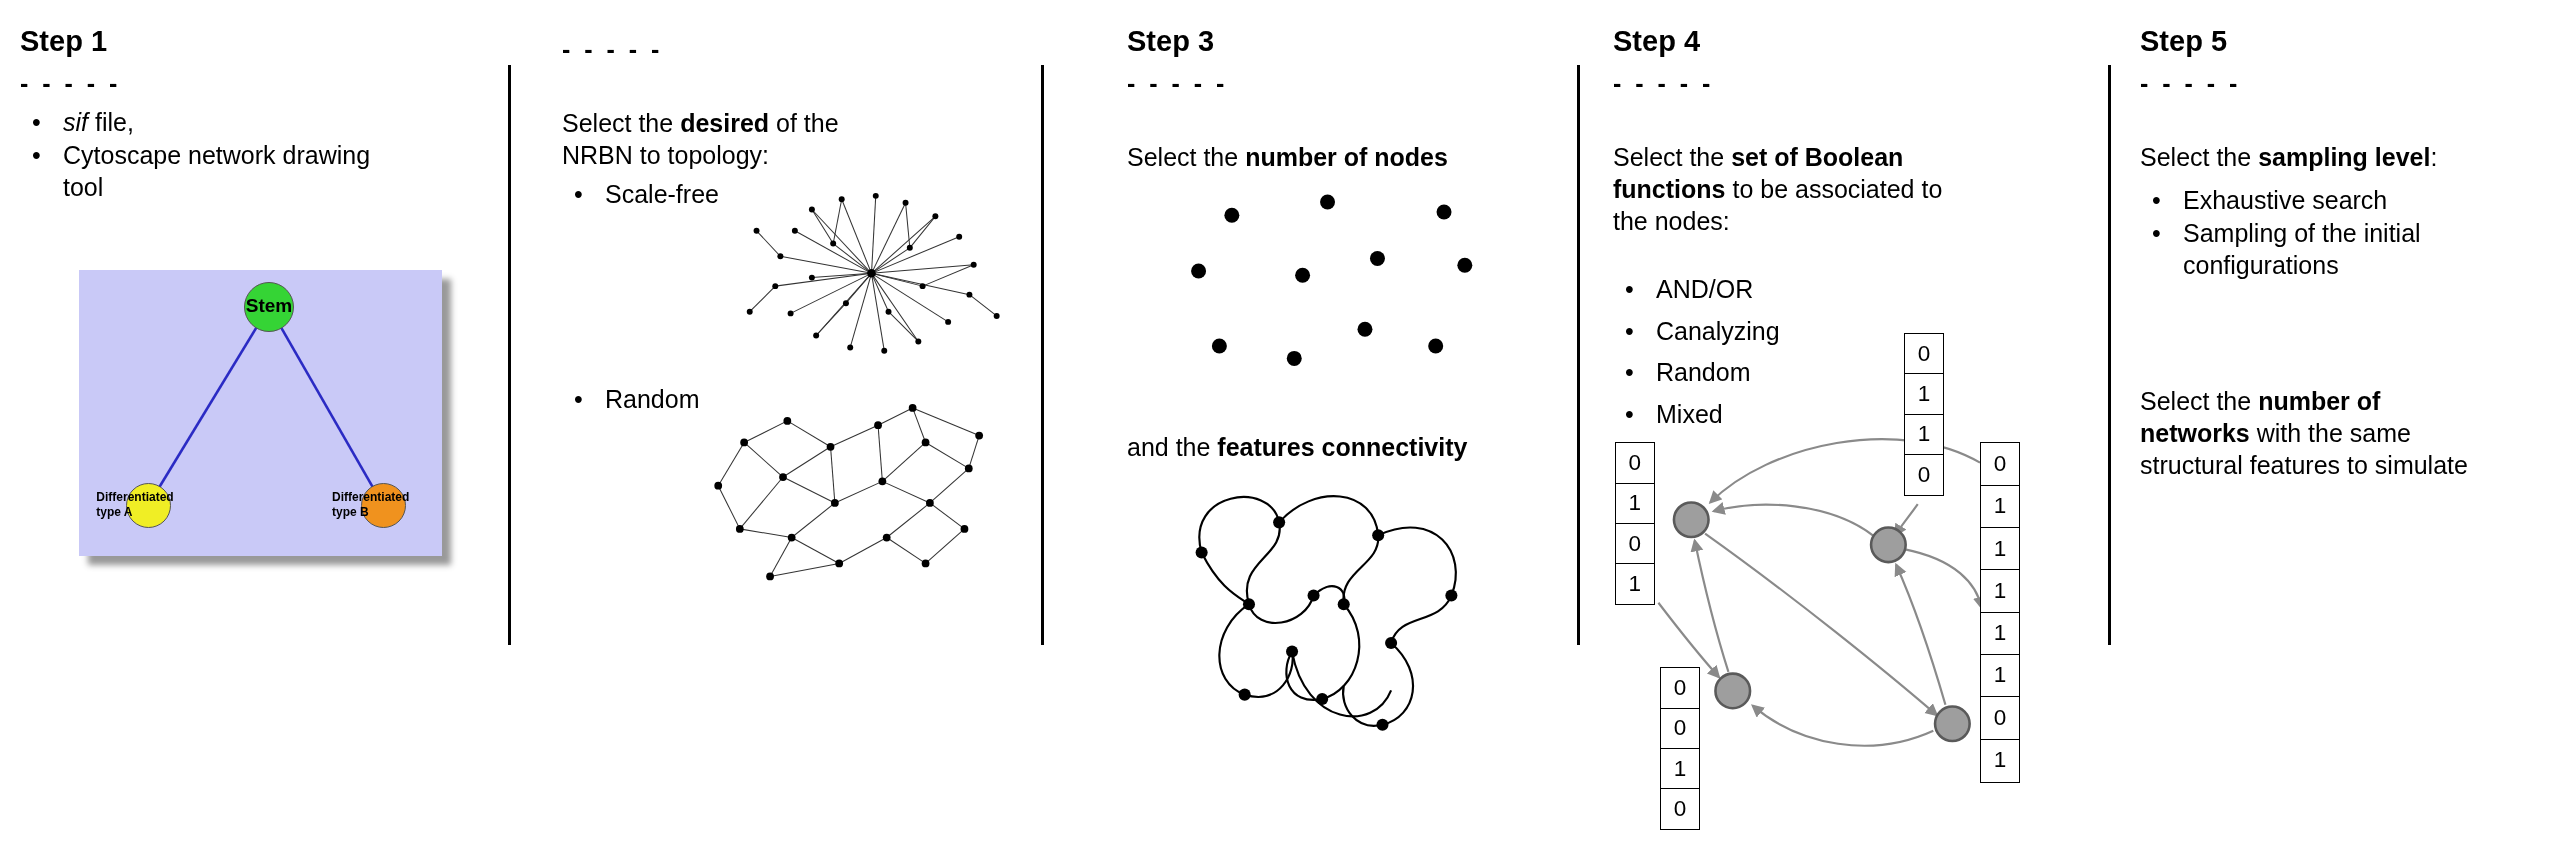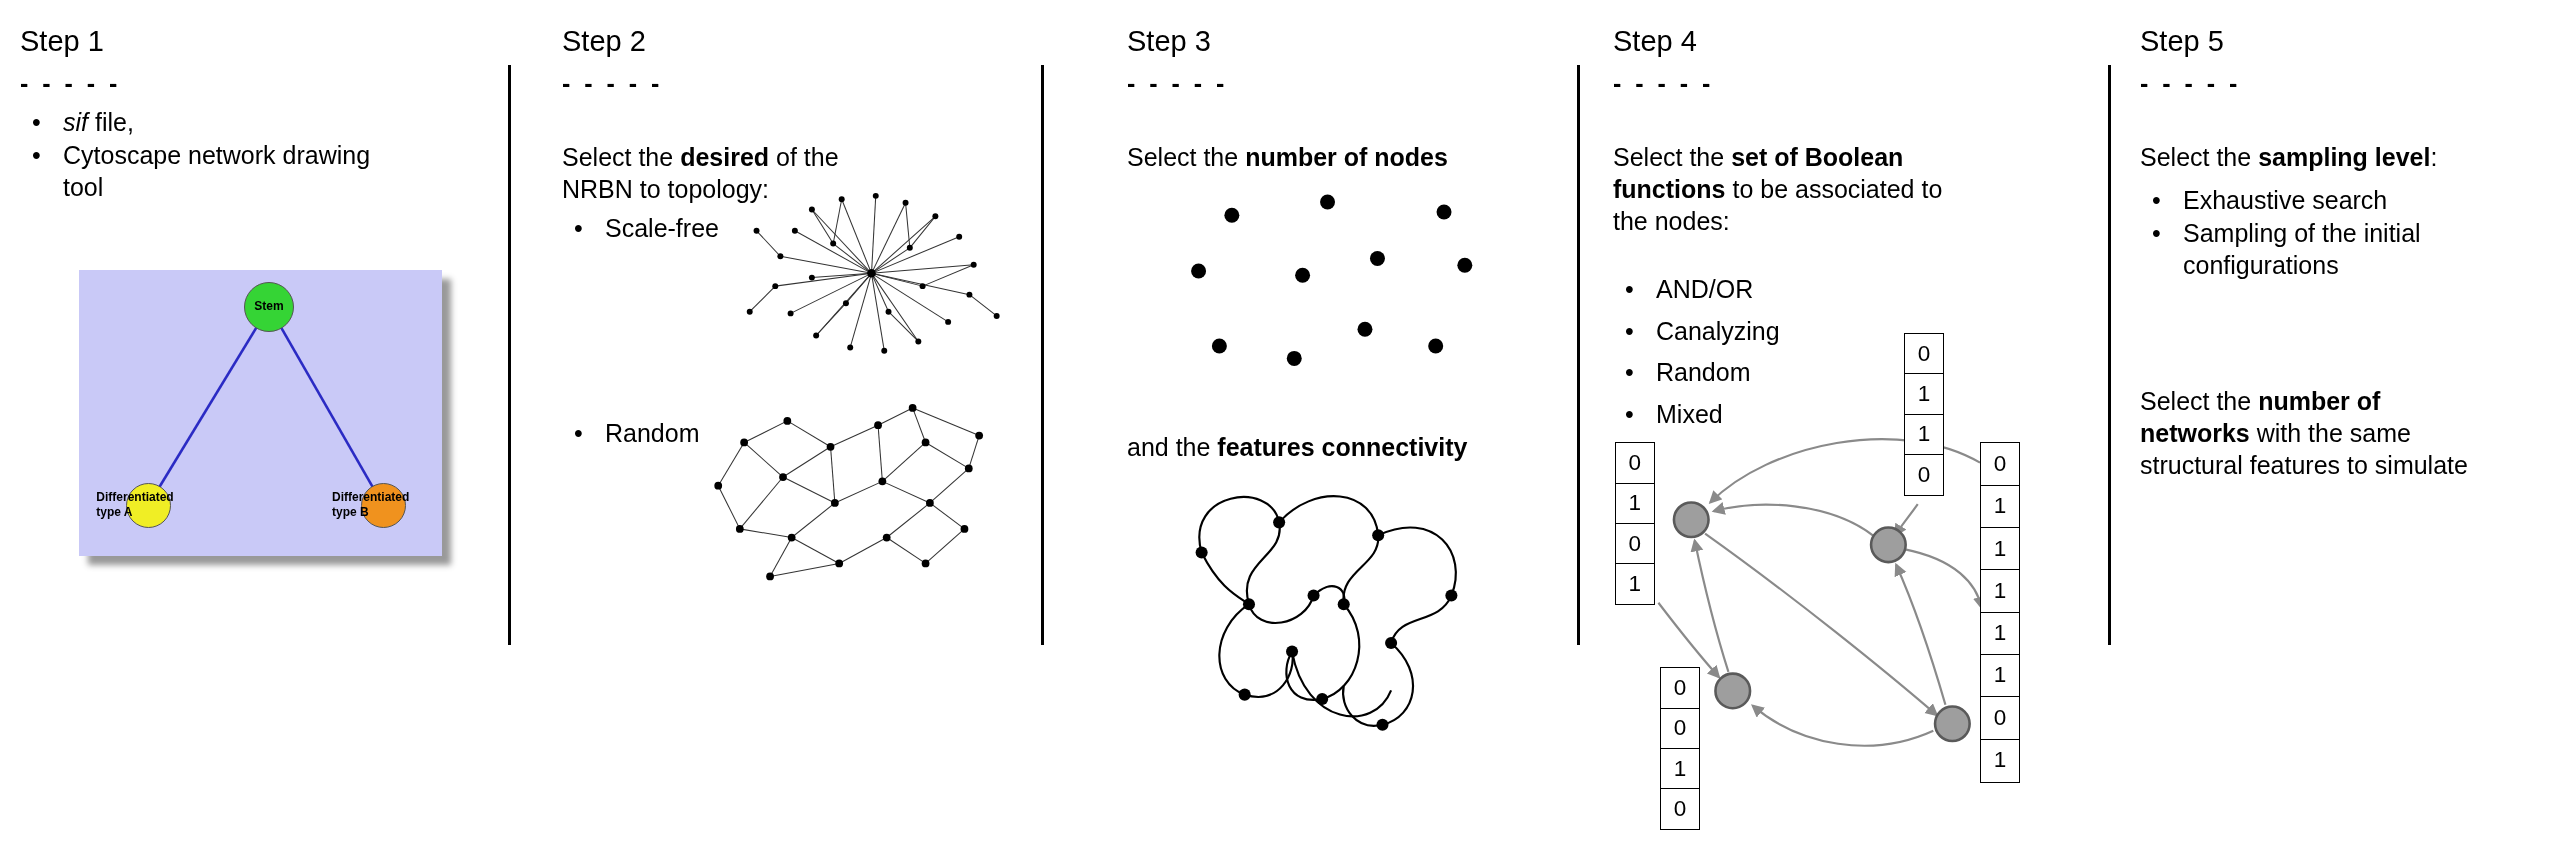--- a/index.html
+++ b/index.html
@@ -10,34 +10,34 @@
     font-size:25px;line-height:1.28;
   }
   .col{position:absolute;top:0;height:851px;padding-top:24px;box-sizing:border-box;}
   #col1{left:20px;width:472px;}
   #col2{left:562px;width:459px;}
   #col3{left:1127px;width:476px;}
   #col4{left:1613px;width:498px;}
   #col5{left:2140px;width:415px;}
   .divider{position:absolute;top:65px;height:580px;width:2.6px;background:#000;}
   #div1{left:508px;} #div2{left:1041px;} #div3{left:1577px;} #div4{left:2108px;}
-  h2.step-title{margin:0;font-size:29px;line-height:1.2;font-weight:normal;}
+  h2.step-title{margin:0;font-size:29px;line-height:1.2;font-weight:bold;}
   .dashes{margin-top:8.7px;font-weight:bold;letter-spacing:3.5px;}
   p.intro{margin:42px 0 0 0;}
   p.flowline{margin:31px 0 0 0;}
   ul.blist{list-style:none;margin:7px 0 0 0;padding:0;}
   ul.blist li{position:relative;padding-left:43px;margin-bottom:0.9px;}
   ul.blist li .bdot{position:absolute;left:12px;top:0;}
   
   .tree-fig{position:relative;margin:67px 0 0 59px;width:363px;height:286px;
     background:#c9c9f7;box-shadow:8.7px 8.7px 6px #999;}
   .tree-fig svg{position:absolute;left:0;top:0;}
   .tnode{position:absolute;border-radius:50%;border:1.7px solid #555;box-sizing:border-box;
     display:flex;align-items:center;justify-content:center;}
-  .tnode.stem{left:165px;top:11.2px;width:50px;height:50px;background:#35d435;font-size:12px;font-weight:bold;}
+  .tnode.stem{left:165px;top:11.2px;width:50px;height:50px;background:#35d435;font-size:19px;font-weight:bold;}
   .tnode.typea{left:47px;top:213px;width:45px;height:45px;background:#f0ee25;}
   .tnode.typeb{left:282px;top:213px;width:45px;height:45px;background:#f0921e;}
   .tlabel{position:absolute;width:104px;font-size:12px;font-weight:bold;line-height:14.7px;}
   .tlabel.la{left:17.3px;top:220px;}
   .tlabel.lb{left:253px;top:220px;}
   
   .sf-net{position:absolute;left:169px;top:180px;}
   .rnd-net{position:absolute;left:130px;top:382px;}
   li.random-li{margin-top:173px;}
   
@@ -84,21 +84,20 @@
     <div class="tnode typea"></div>
     <div class="tnode typeb"></div>
     <div class="tlabel la">Differentiated type A</div>
     <div class="tlabel lb">Differentiated type B</div>
   </div>
 </section>
 
 <div class="divider" id="div1"></div>
 
 <section class="col" id="col2">
-  <h2 class="step-title">Step 2</h2>
   <div class="dashes">- - - - -</div>
   <p class="intro"><span>Select the </span><b>desired</b><span> of the</span><br><span>NRBN to topology:</span></p>
   <ul class="blist">
     <li><span class="bdot">•</span><span>Scale-free</span></li>
     <li class="random-li"><span class="bdot">•</span><span>Random</span></li>
   </ul>
   <svg class="sf-net" width="281" height="208" viewBox="0 0 330 235">
     <g stroke="#333" stroke-width="1.2">
       <line x1="165" y1="105" x2="95" y2="30"></line>
         <line x1="165" y1="105" x2="130" y2="18"></line>

